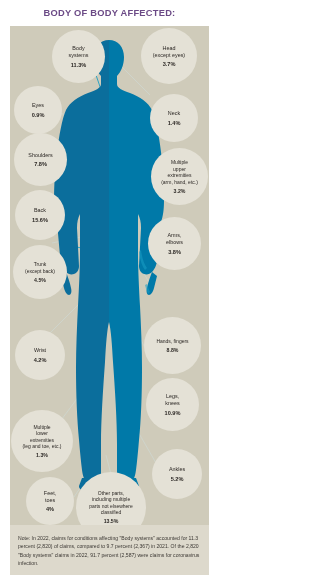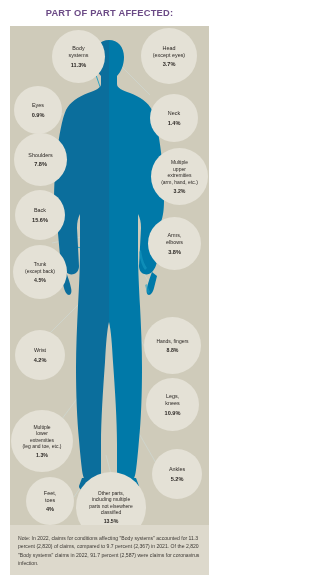--- a/index.html
+++ b/index.html
@@ -90,21 +90,21 @@
     margin-top: 2.5px;
   }
   .bubble.small .lbl { font-size: 5.0px; }
   .bubble.small .val { font-size: 5.2px; }
 </style>
 </head>
 <body>
 
 <div id="infographic">
 
-  <div class="title">PART OF PART AFFECTED:</div>
+  <div class="title">BODY OF BODY AFFECTED:</div>
 
   <div class="panel"></div>
 
   <svg class="figure-layer" viewBox="0 0 219 580">
 
     <g stroke="#cfd8d2" stroke-width="0.7" fill="none">
       <line x1="118" y1="63" x2="150" y2="95"></line>
       <line x1="96" y1="75" x2="72" y2="64"></line>
       <line x1="68" y1="115" x2="44" y2="110"></line>
       <line x1="126" y1="112" x2="156" y2="128"></line>

